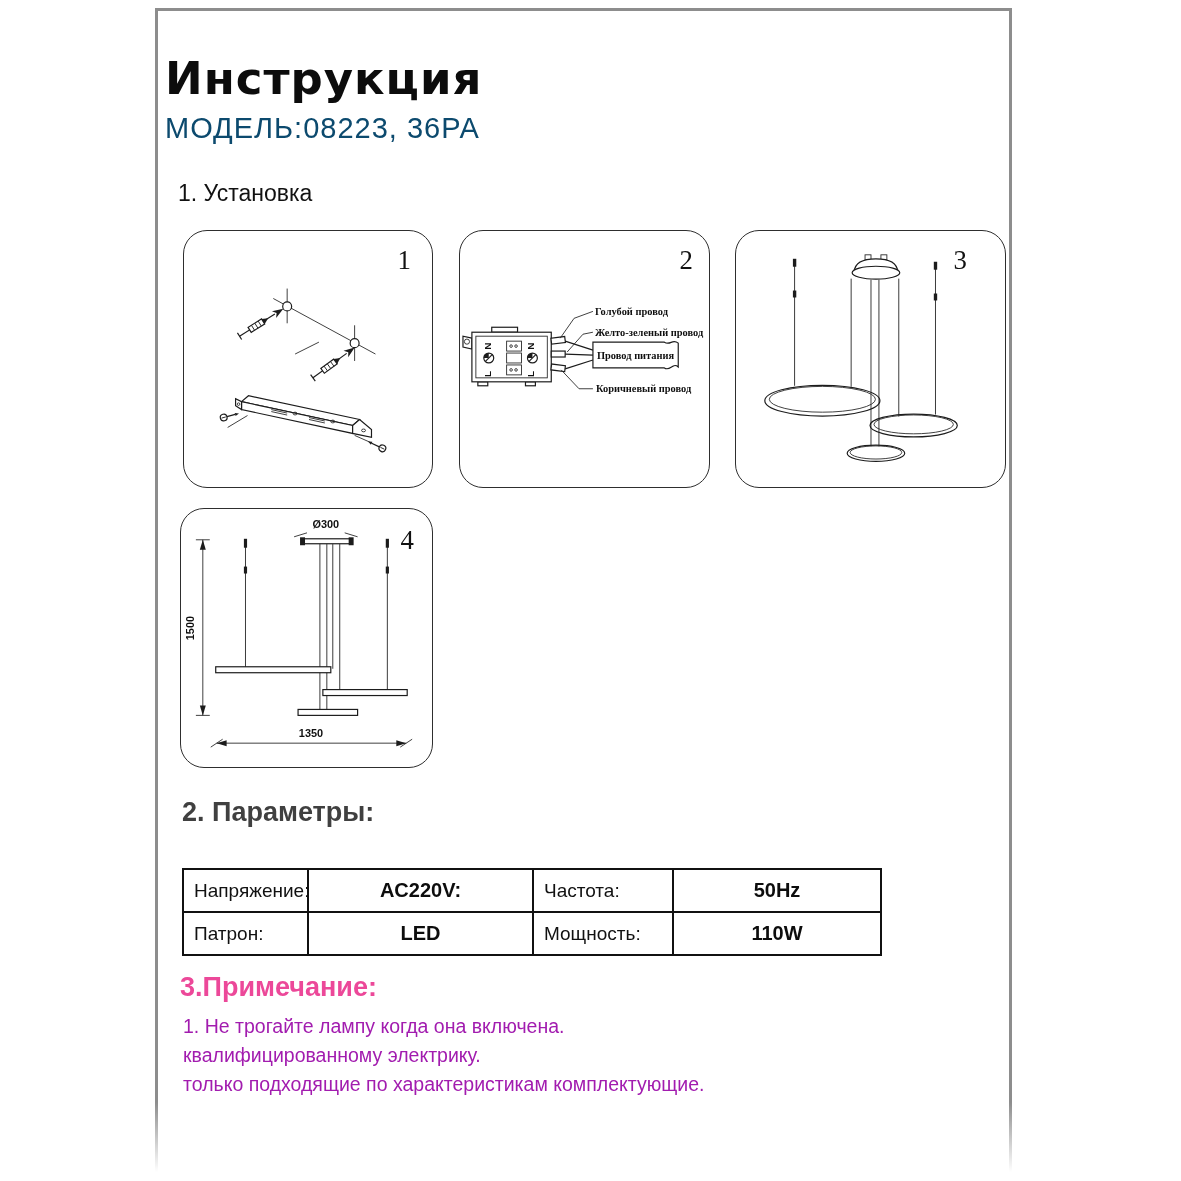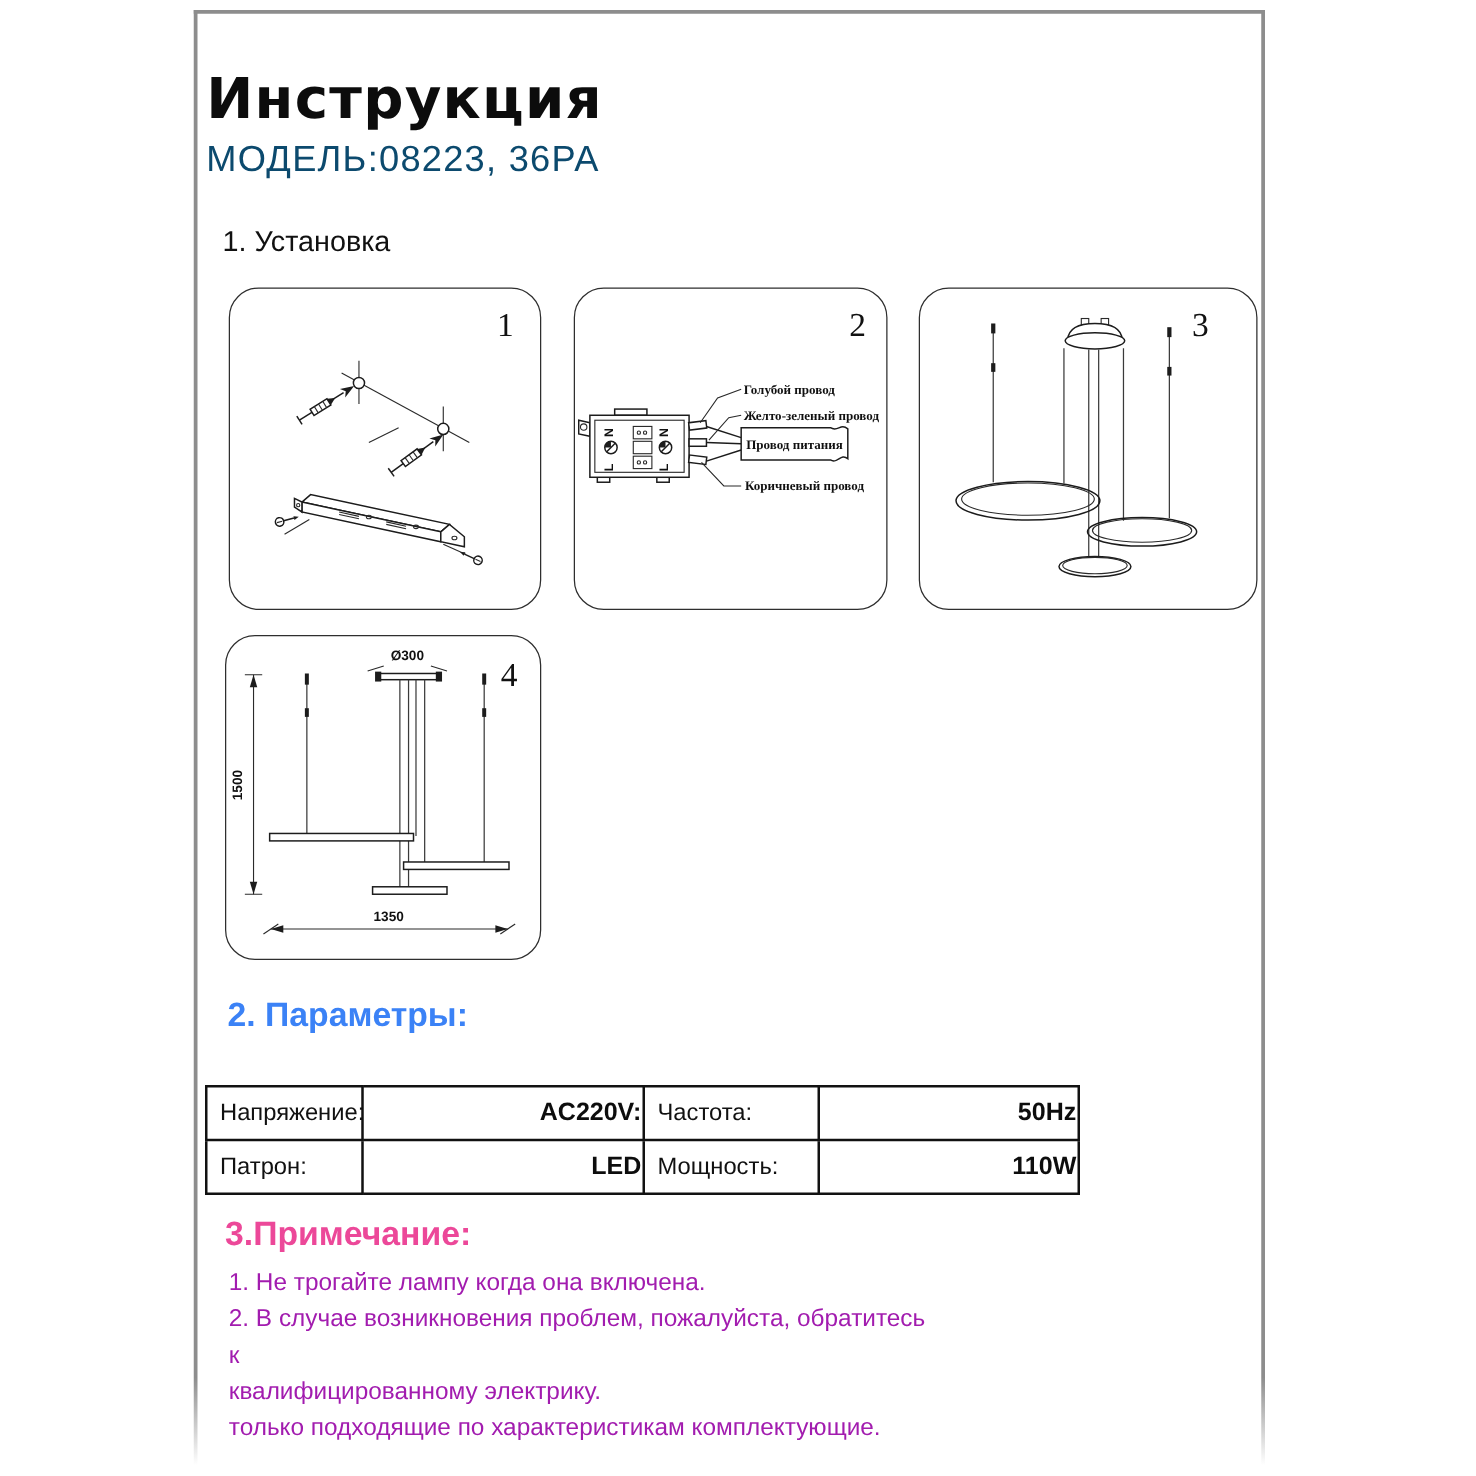--- a/index.html
+++ b/index.html
@@ -15,21 +15,21 @@
   .frame-right{left:1009px;top:8px;width:3px;height:1164px;
     background:linear-gradient(#8d8d8d 94%,rgba(141,141,141,0));}
 
   .title{left:165px;top:52px;width:860px;text-align:left;
     font-family:"DejaVu Sans","Liberation Sans",sans-serif;
     font-size:45px;font-weight:700;letter-spacing:1px;color:#0c0c0c;}
   .model{left:165px;top:112px;width:860px;text-align:left;
     font-size:29px;font-weight:400;letter-spacing:1px;color:#0c4a6e;}
 
   .sec-installation{left:178px;top:180px;font-size:23px;font-weight:400;color:#111;}
-  .sec-parameters{left:182px;top:797px;font-size:27px;font-weight:600;color:#3b82f6;text-align:center;}
+  .sec-parameters{left:182px;top:797px;font-size:27px;font-weight:600;color:#404040;text-align:center;}
   .sec-notes{left:180px;top:972px;font-size:27px;font-weight:600;color:#ec4899;}
 
   .panel{border:1.5px solid #2e2e2e;border-radius:24px;background:#fff;box-sizing:border-box;}
   .panel svg{display:block;width:100%;height:100%;}
   .p1{left:183px;top:230px;width:250px;height:258px;}
   .p2{left:459px;top:230px;width:251px;height:258px;}
   .p3{left:735px;top:230px;width:271px;height:258px;}
   .p4{left:180px;top:508px;width:253px;height:260px;}
 
   
@@ -38,26 +38,26 @@
   .wire{stroke:#3a3a3a;stroke-width:1;fill:none;}
   .fillw{fill:#ffffff;}
   .filld{fill:#1c1c1c;stroke:none;}
   .stepnum{font-family:"Liberation Serif","DejaVu Serif",serif;font-size:27px;fill:#111;}
   .wire-label{font-family:"Liberation Serif","DejaVu Serif",serif;
     font-size:10.5px;font-weight:bold;fill:#101010;}
   .term-label{font-family:"Liberation Sans",sans-serif;font-size:10px;font-weight:bold;fill:#111;}
   .dim{font-family:"Liberation Sans",sans-serif;font-size:11px;font-weight:bold;fill:#111;}
 
   
-  table.params{left:164px;top:868px;position:absolute;border-collapse:collapse;
+  table.params{left:182px;top:868px;position:absolute;border-collapse:collapse;
     table-layout:fixed;width:698px;}
   table.params td{border:2px solid #111;height:43px;box-sizing:border-box;
     background:#fff;vertical-align:middle;}
   td.lbl{font-size:19px;font-weight:400;padding-left:10px;text-align:left;color:#111;}
-  td.val{font-size:20px;font-weight:700;text-align:right;color:#0d0d0d;}
+  td.val{font-size:20px;font-weight:700;text-align:center;color:#0d0d0d;}
   col.c1{width:125px;} col.c2{width:225px;} col.c3{width:140px;} col.c4{width:208px;}
 
   .notes{left:183px;top:1012px;width:560px;}
   .note-line{font-size:19.5px;line-height:29px;font-weight:500;color:#a21caf;
     font-family:"Liberation Sans","DejaVu Sans",sans-serif;}
 </style>
 </head>
 <body>
 
 <div>
@@ -294,19 +294,18 @@
         <td class="lbl">Мощность:</td>
         <td class="val">110W</td>
       </tr>
     </tbody>
   </table>
 
   <div class="abs sec-notes">3.Примечание:</div>
 
   <div class="abs notes">
     <div class="note-line">1. Не трогайте лампу когда она включена.</div>
-    <div class="note-line">2. В случае возникновения проблем, пожалуйста, обратитесь к</div>
     <div class="note-line">квалифицированному электрику.</div>
     <div class="note-line">только подходящие по характеристикам комплектующие.</div>
 
   </div>
 
 </div>
 
 </body></html>

